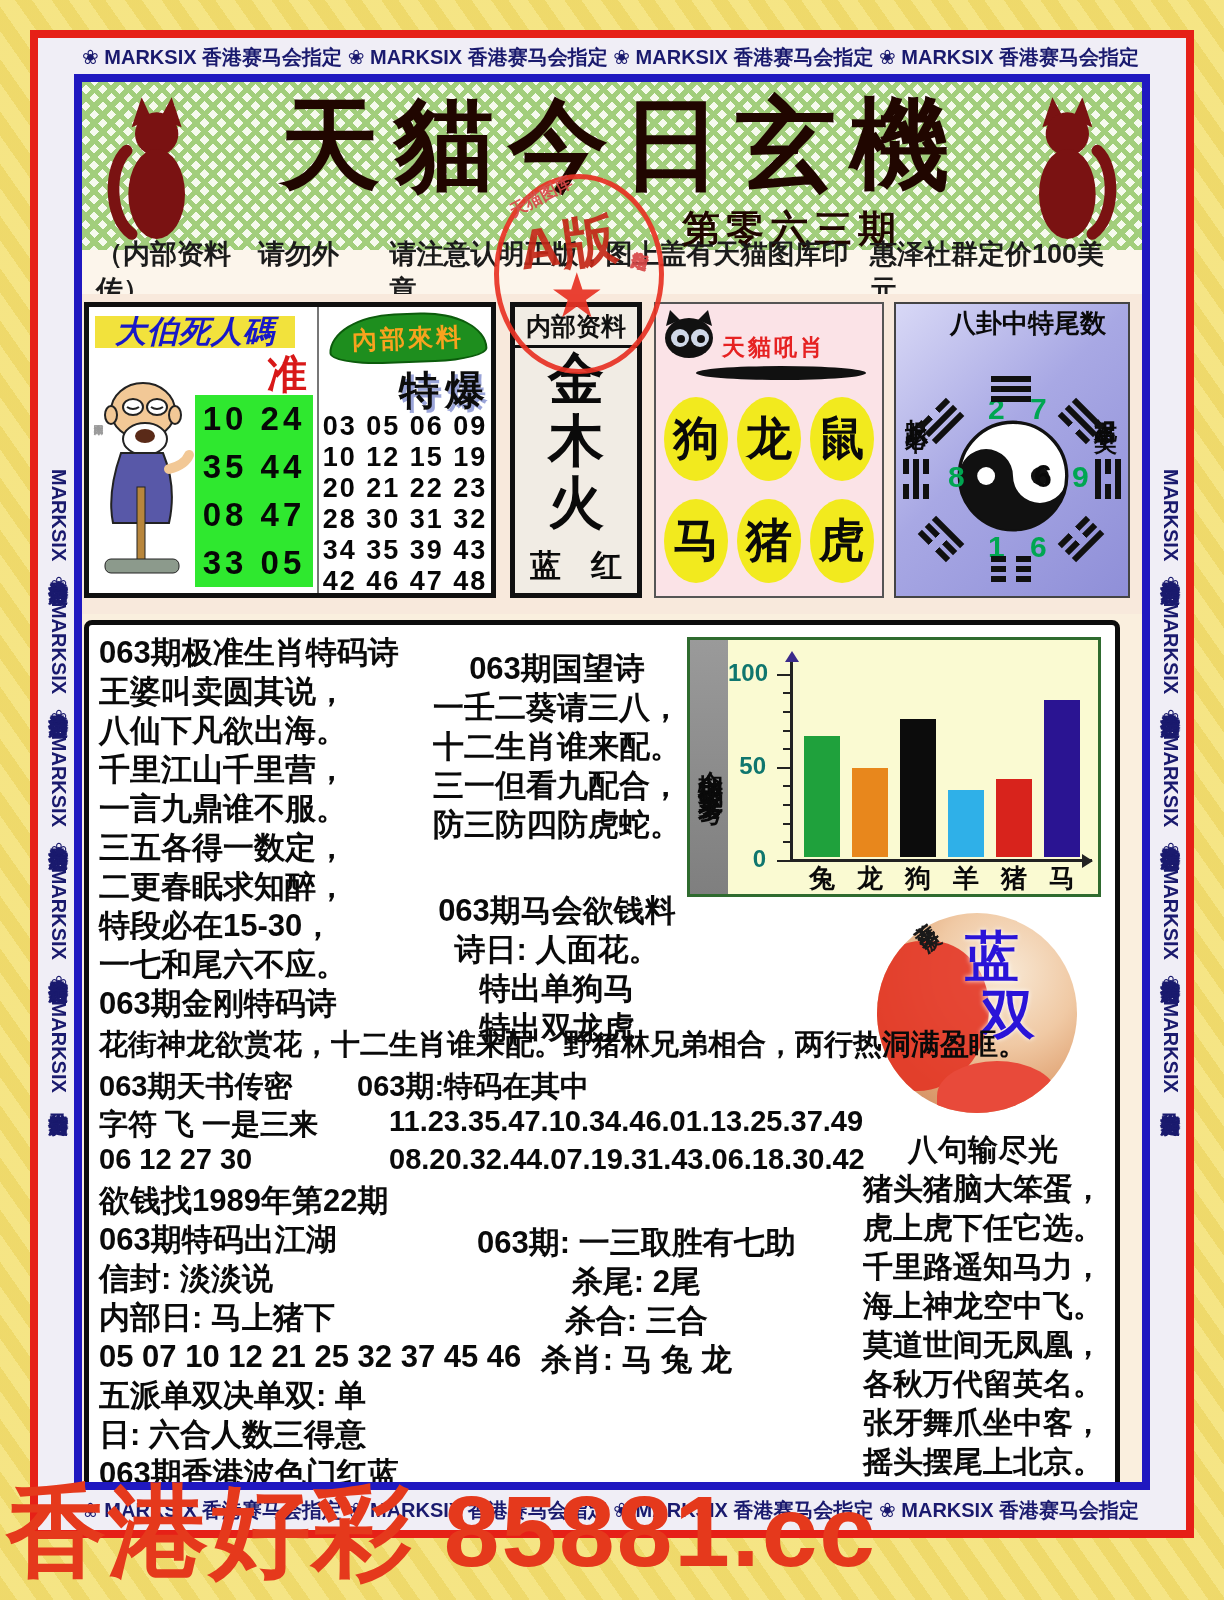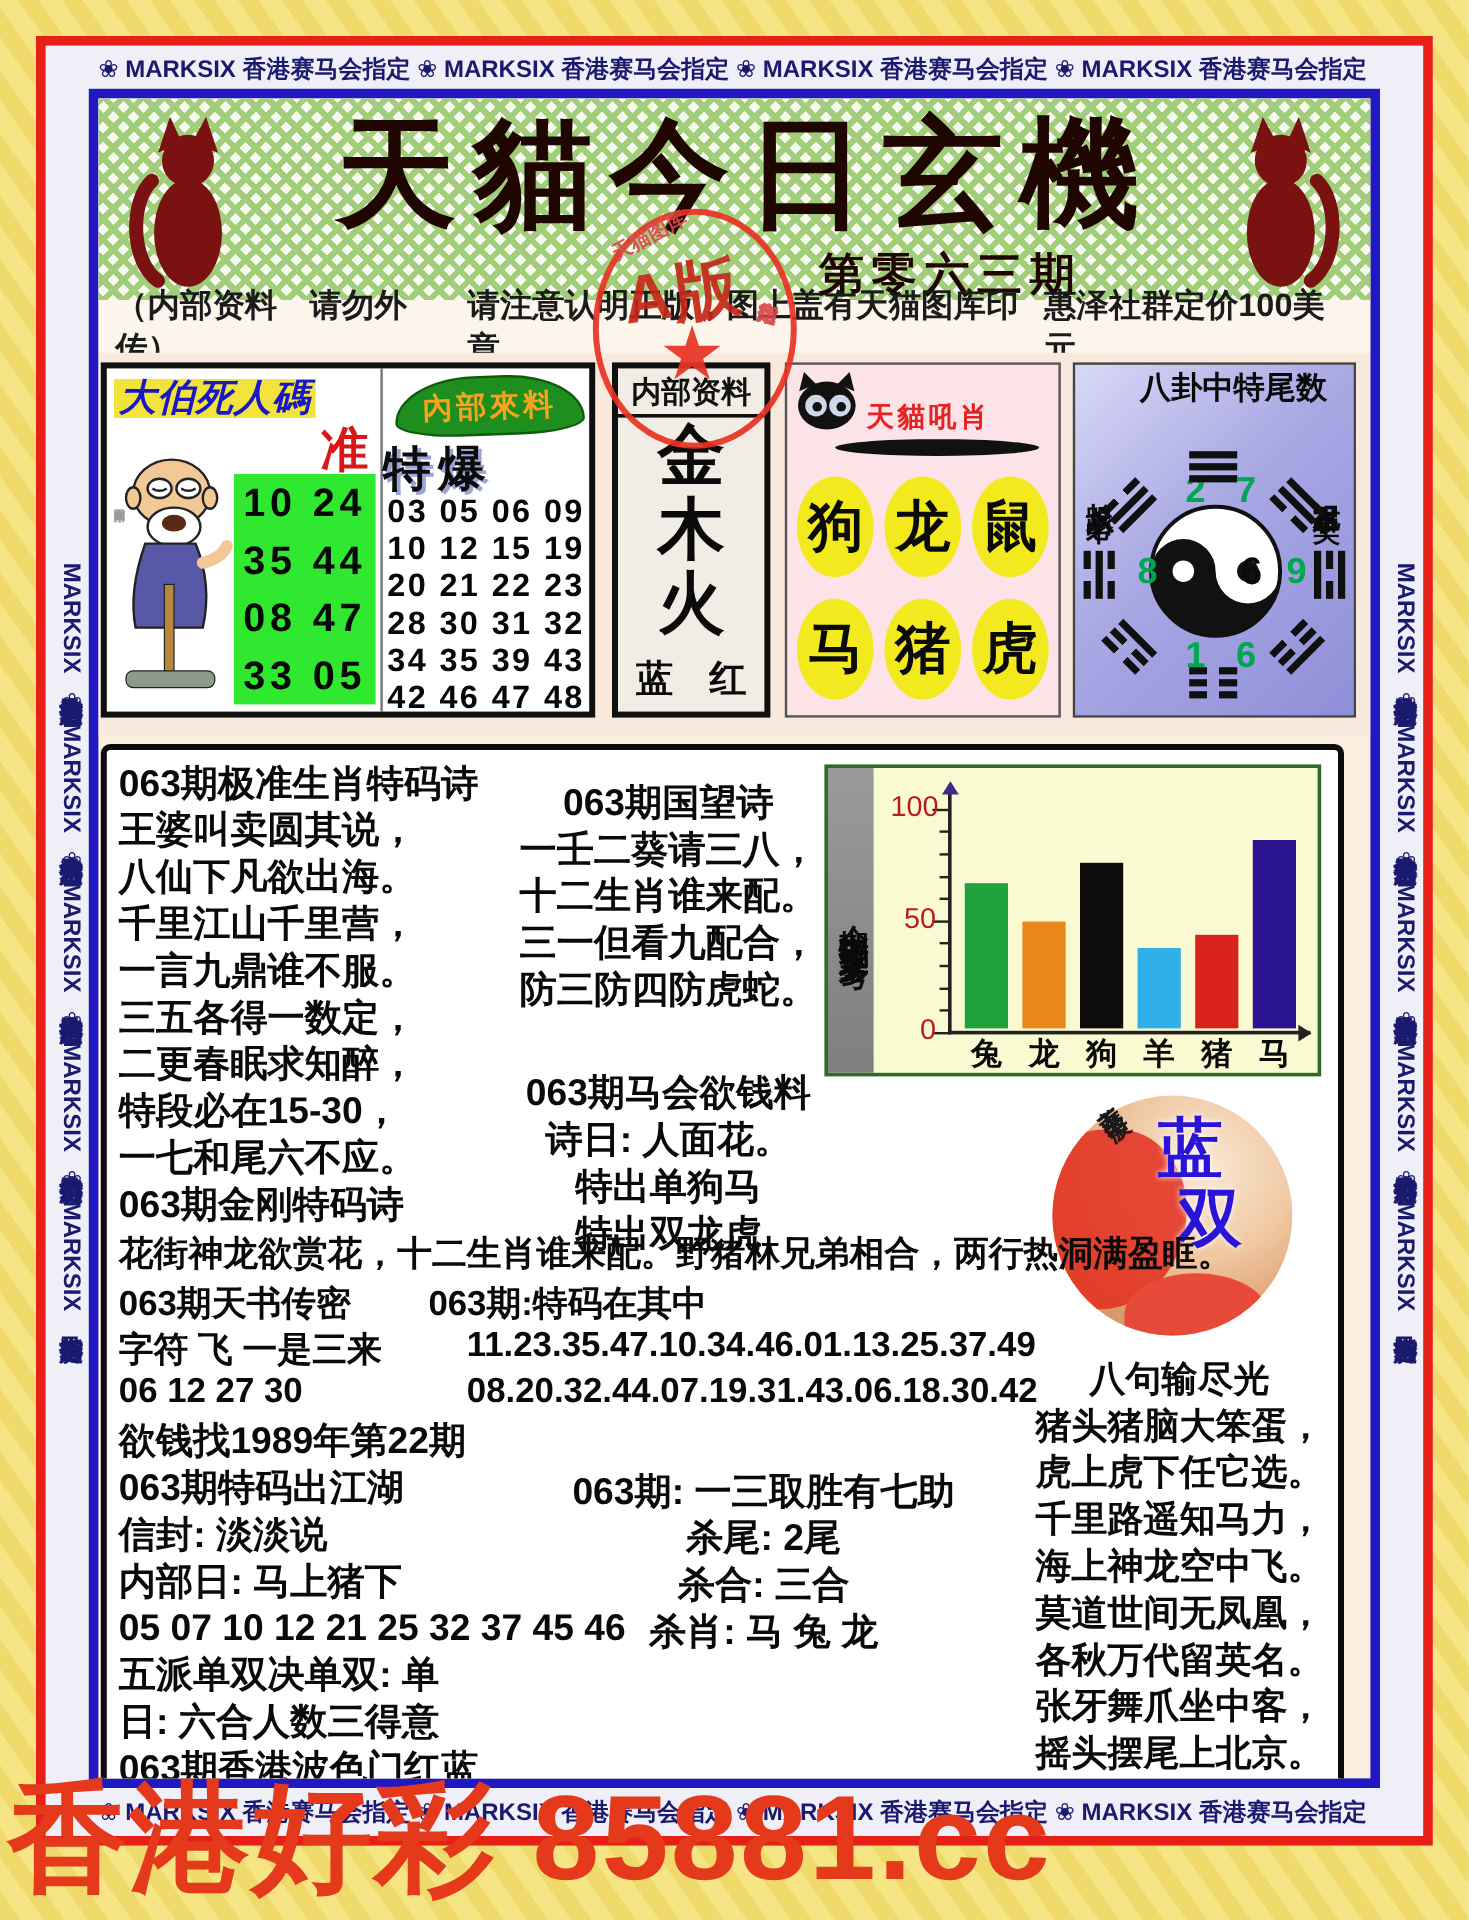--- a/index.html
+++ b/index.html
@@ -45,33 +45,33 @@
   .notice{position:absolute;left:0;right:0;top:168px;height:44px;background:#FCF5EB;
       display:flex;align-items:center;justify-content:space-between;
       padding:0 14px;box-sizing:border-box;font-size:27px;font-weight:bold;color:#1b1b1b;}
   
   .panels{position:absolute;left:0;right:0;top:212px;height:320px;background:#F8E9DC;}
   .panelA{position:absolute;left:2px;top:8px;width:412px;height:296px;background:#fff;
       border:5px solid #101010;box-sizing:border-box;display:flex;}
   .pA-left{position:relative;width:228px;border-right:2px solid #777;}
   .pA-title{position:absolute;left:6px;top:4px;font-size:31px;font-weight:bold;font-style:italic;
       color:#1818C8;background:linear-gradient(180deg,transparent 12%,#F2E23C 12% 88%,transparent 88%);
-      padding:0 4px;letter-spacing:1px;}
+      padding:0 20px;letter-spacing:1px;}
   .pA-zhun{position:absolute;right:10px;top:40px;font-size:40px;font-weight:bold;color:#D81818;}
   .pA-man{position:absolute;left:2px;top:62px;width:110px;height:220px;}
   .pA-wm{position:absolute;left:2px;top:110px;writing-mode:vertical-rl;font-size:10px;color:#9a9a9a;}
   .pA-green{position:absolute;right:4px;top:88px;width:118px;height:192px;background:#2FE82F;
       display:flex;flex-direction:column;justify-content:space-around;text-align:center;}
   .pA-green div{font-size:33px;font-weight:bold;color:#070707;letter-spacing:4px;}
   .pA-right{position:relative;flex:1;}
   .pA-arch{position:absolute;left:10px;top:6px;width:154px;height:46px;background:#1E8E1E;
       border:2px solid #0c5c0c;border-radius:50% 50% 40% 40% / 90% 90% 30% 30%;
       display:flex;align-items:center;justify-content:center;
       font-size:25px;font-weight:bold;color:#F8A31E;letter-spacing:3px;transform:rotate(-2deg);}
-  .pA-tebao{position:absolute;left:0;right:0;top:56px;text-align:left;font-size:40px;font-weight:bold;
+  .pA-tebao{position:absolute;left:0;right:0;top:56px;text-align:right;font-size:40px;font-weight:bold;
       color:#0c0c0c;text-shadow:3px 3px 0 #9aa4d8;letter-spacing:6px;}
   .pA-rows{position:absolute;left:0;right:0;top:104px;}
   .pA-rows div{font-size:27px;font-weight:bold;color:#070707;text-align:center;line-height:31px;letter-spacing:2px;}
   .panelB{position:absolute;left:428px;top:8px;width:132px;height:296px;background:#F1ECE4;
       border:5px solid #101010;box-sizing:border-box;}
   .pB-head{height:38px;border-bottom:3px solid #101010;display:flex;align-items:center;justify-content:center;
       font-size:25px;font-weight:bold;color:#101010;}
   .pB-el{font-size:56px;font-weight:bold;color:#0a0a0a;text-align:center;line-height:62px;}
   .pB-foot{position:absolute;bottom:6px;left:0;right:0;display:flex;justify-content:space-around;
       font-size:31px;font-weight:bold;color:#0a0a0a;}
@@ -106,21 +106,21 @@
       border:3px solid #2F6B2F;box-sizing:border-box;display:flex;}
   .chart-strip{width:38px;background:linear-gradient(180deg,#9a9a9a,#7f7f7f);writing-mode:vertical-rl;
       text-orientation:upright;font-size:25px;font-weight:bold;color:#0a0a0a;text-align:center;letter-spacing:4px;}
   .chart-plot{position:relative;flex:1;}
   .y-axis{position:absolute;left:62px;top:14px;bottom:32px;width:3px;background:#222;}
   .y-axis:before{content:"";position:absolute;left:-5px;top:-10px;border:7px solid transparent;border-bottom:11px solid #3a2a8a;}
   .x-axis{position:absolute;left:62px;right:6px;bottom:32px;height:3px;background:#222;}
   .x-axis:after{content:"";position:absolute;right:-8px;top:-5px;border:7px solid transparent;border-left:11px solid #222;}
   .ytick{position:absolute;background:#222;height:2px;left:55px;width:8px;}
   .ytick.major{left:49px;width:14px;}
-  .ylabel{position:absolute;left:14px;width:38px;text-align:right;font-size:24px;font-weight:normal;color:#b91c1c;}
+  .ylabel{position:absolute;left:0;width:38px;text-align:right;font-size:24px;font-weight:bold;color:#0f766e;}
   .bars{position:absolute;left:70px;right:12px;top:16px;bottom:35px;display:flex;
       align-items:flex-end;justify-content:space-around;}
   .bar-col{display:flex;flex-direction:column;align-items:center;width:46px;}
   .bar{width:36px;}
   .bar-label{font-size:26px;font-weight:bold;color:#0a0a0a;margin-top:2px;height:0;transform:translateY(2px);}
   
   .photo{position:absolute;left:768px;top:288px;width:250px;height:205px;}
   .photo-circle{position:absolute;left:20px;top:0;width:200px;height:200px;border-radius:50%;overflow:hidden;
       background:radial-gradient(circle at 64% 30%,#F8E8D4 0%,#F0C9A4 38%,#DFA070 68%,#C8835C 100%);}
   .photo-red{position:absolute;left:-18px;top:28px;width:130px;height:150px;background:#E23222;

